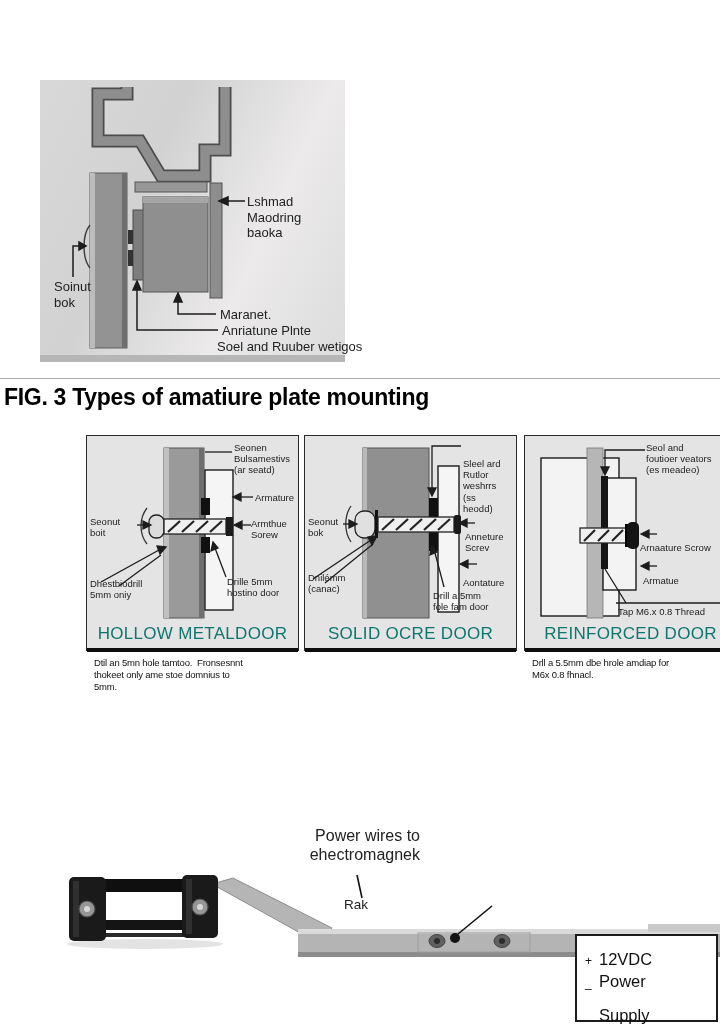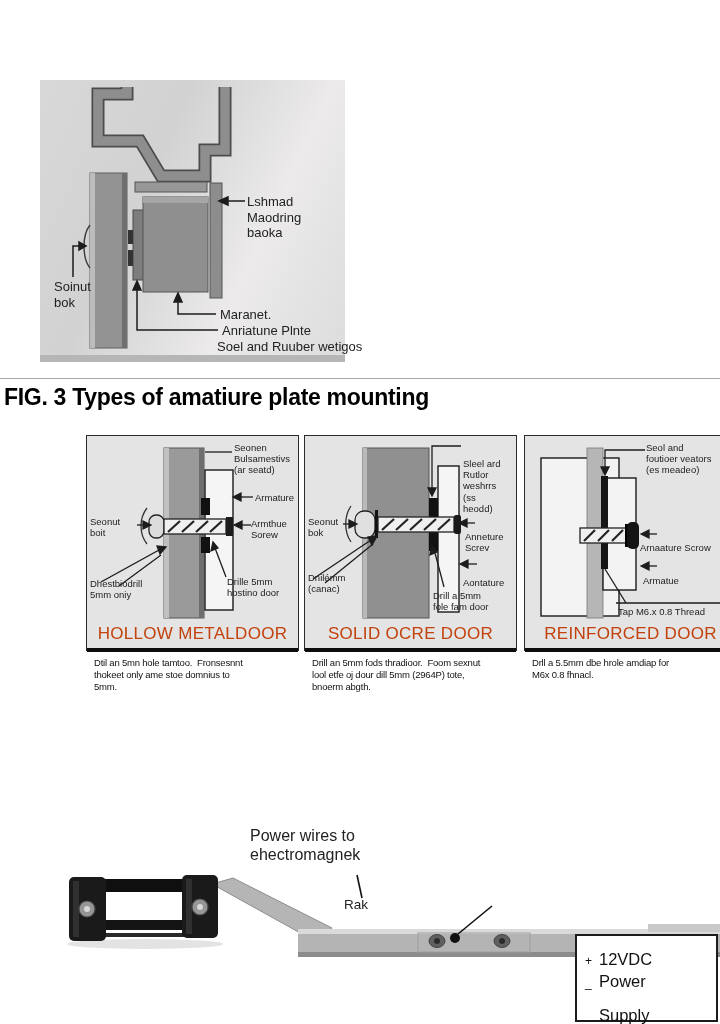--- a/index.html
+++ b/index.html
@@ -10,31 +10,31 @@
         background:linear-gradient(115deg,#d8d8d8 0%,#d2d2d2 35%,#eceaea 68%,#dcdcdc 100%);}
   .fig2-shadow{position:absolute;left:0;bottom:0;width:100%;height:7px;background:#b6b6b6;}
   .fig2 .lbl{font-size:13px;}
   .divider{position:absolute;left:0;top:378px;width:720px;height:1px;background:#a9a9a9;}
   .heading{position:absolute;left:4px;top:384px;font-size:23px;font-weight:bold;
            letter-spacing:-0.3px;color:#000000;}
   .panel{position:absolute;top:435px;width:213px;height:216px;background:#e4e4e4;
          border:1.5px solid #2b2b2b;box-sizing:border-box;margin-left:40px;}
   .panel .lbl{font-size:9.5px;line-height:1.18;}
   .panel-title{position:absolute;left:0;right:0;top:188px;text-align:center;
-               font-size:17px;letter-spacing:0.3px;color:#c2410c;}
+               font-size:17px;letter-spacing:0.3px;color:#0f766e;}
   .panel-bar{position:absolute;left:0;right:0;top:212px;height:4px;background:#0d0d0d;}
   .panel-caption{position:absolute;left:7px;top:221px;font-size:9.5px;line-height:1.25;
                  letter-spacing:-0.2px;color:#111;white-space:pre;}
   .photo{position:absolute;left:0;top:852px;width:720px;height:172px;background:#fff;}
   .psu{position:absolute;left:575px;top:934px;width:143px;height:88px;background:#fff;
        border:2px solid #1c1c1c;box-sizing:border-box;font-size:16.5px;color:#111;}
   .psu-row{position:absolute;left:8px;display:flex;align-items:baseline;}
   .psu-mark{display:inline-block;width:14px;font-size:12px;}
   svg{position:absolute;left:0;top:0;}
-  .center{text-align:left;white-space:normal;}
+  .center{text-align:right;white-space:normal;}
 </style>
 </head>
 <body>
 
 <div class="page">
 
   <div class="fig2">
     <svg width="305" height="282" viewBox="0 0 305 282">
 
       <path d="M87,7 L87,14 L58,14 L58,61 L100,61 L121,96 L165,96 L165,70 L185,70 L185,7" fill="none" stroke="#4c4c4c" stroke-width="13" stroke-linejoin="miter"></path>
@@ -178,23 +178,20 @@
 <span>bok</span></div>
     <div class="lbl" style="left:160px;top:95px"><span>Anneture</span>
 <span>Screv</span></div>
     <div class="lbl" style="left:158px;top:141px">Aontature</div>
     <div class="lbl" style="left:3px;top:136px"><span>Dnilémm</span>
 <span>(canac)</span></div>
     <div class="lbl" style="left:128px;top:154px"><span>Drill a 5mm</span>
 <span>fole fam door</span></div>
     <div class="panel-title">SOLID OCRE DOOR</div>
     <div class="panel-bar"></div>
-    <div class="panel-caption"><span>Drill an 5mm fods thradioor.  Foom sexnut</span>
-<span>lool etfe oj dour dill 5mm (2964P) tote,</span>
-<span>bnoerm abgth.</span></div>
   </div>
 
   <div class="panel" style="left:484px">
     <svg width="210" height="269" viewBox="0 0 210 269">
       <rect x="16" y="22" width="78" height="158" fill="#f3f3f3" stroke="#1a1a1a" stroke-width="1.4"></rect>
       <rect x="62" y="12" width="16" height="170" fill="#b6b6b6" stroke="#777" stroke-width="0.8"></rect>
       <rect x="78" y="42" width="33" height="112" fill="#f3f3f3" stroke="#1a1a1a" stroke-width="1.4"></rect>
       <rect x="76" y="40" width="7" height="93" fill="#151515"></rect>
       <rect x="55" y="92" width="47" height="15" fill="#f0f0f0" stroke="#222" stroke-width="1.3"></rect>
       <g stroke="#222" stroke-width="2.2">

